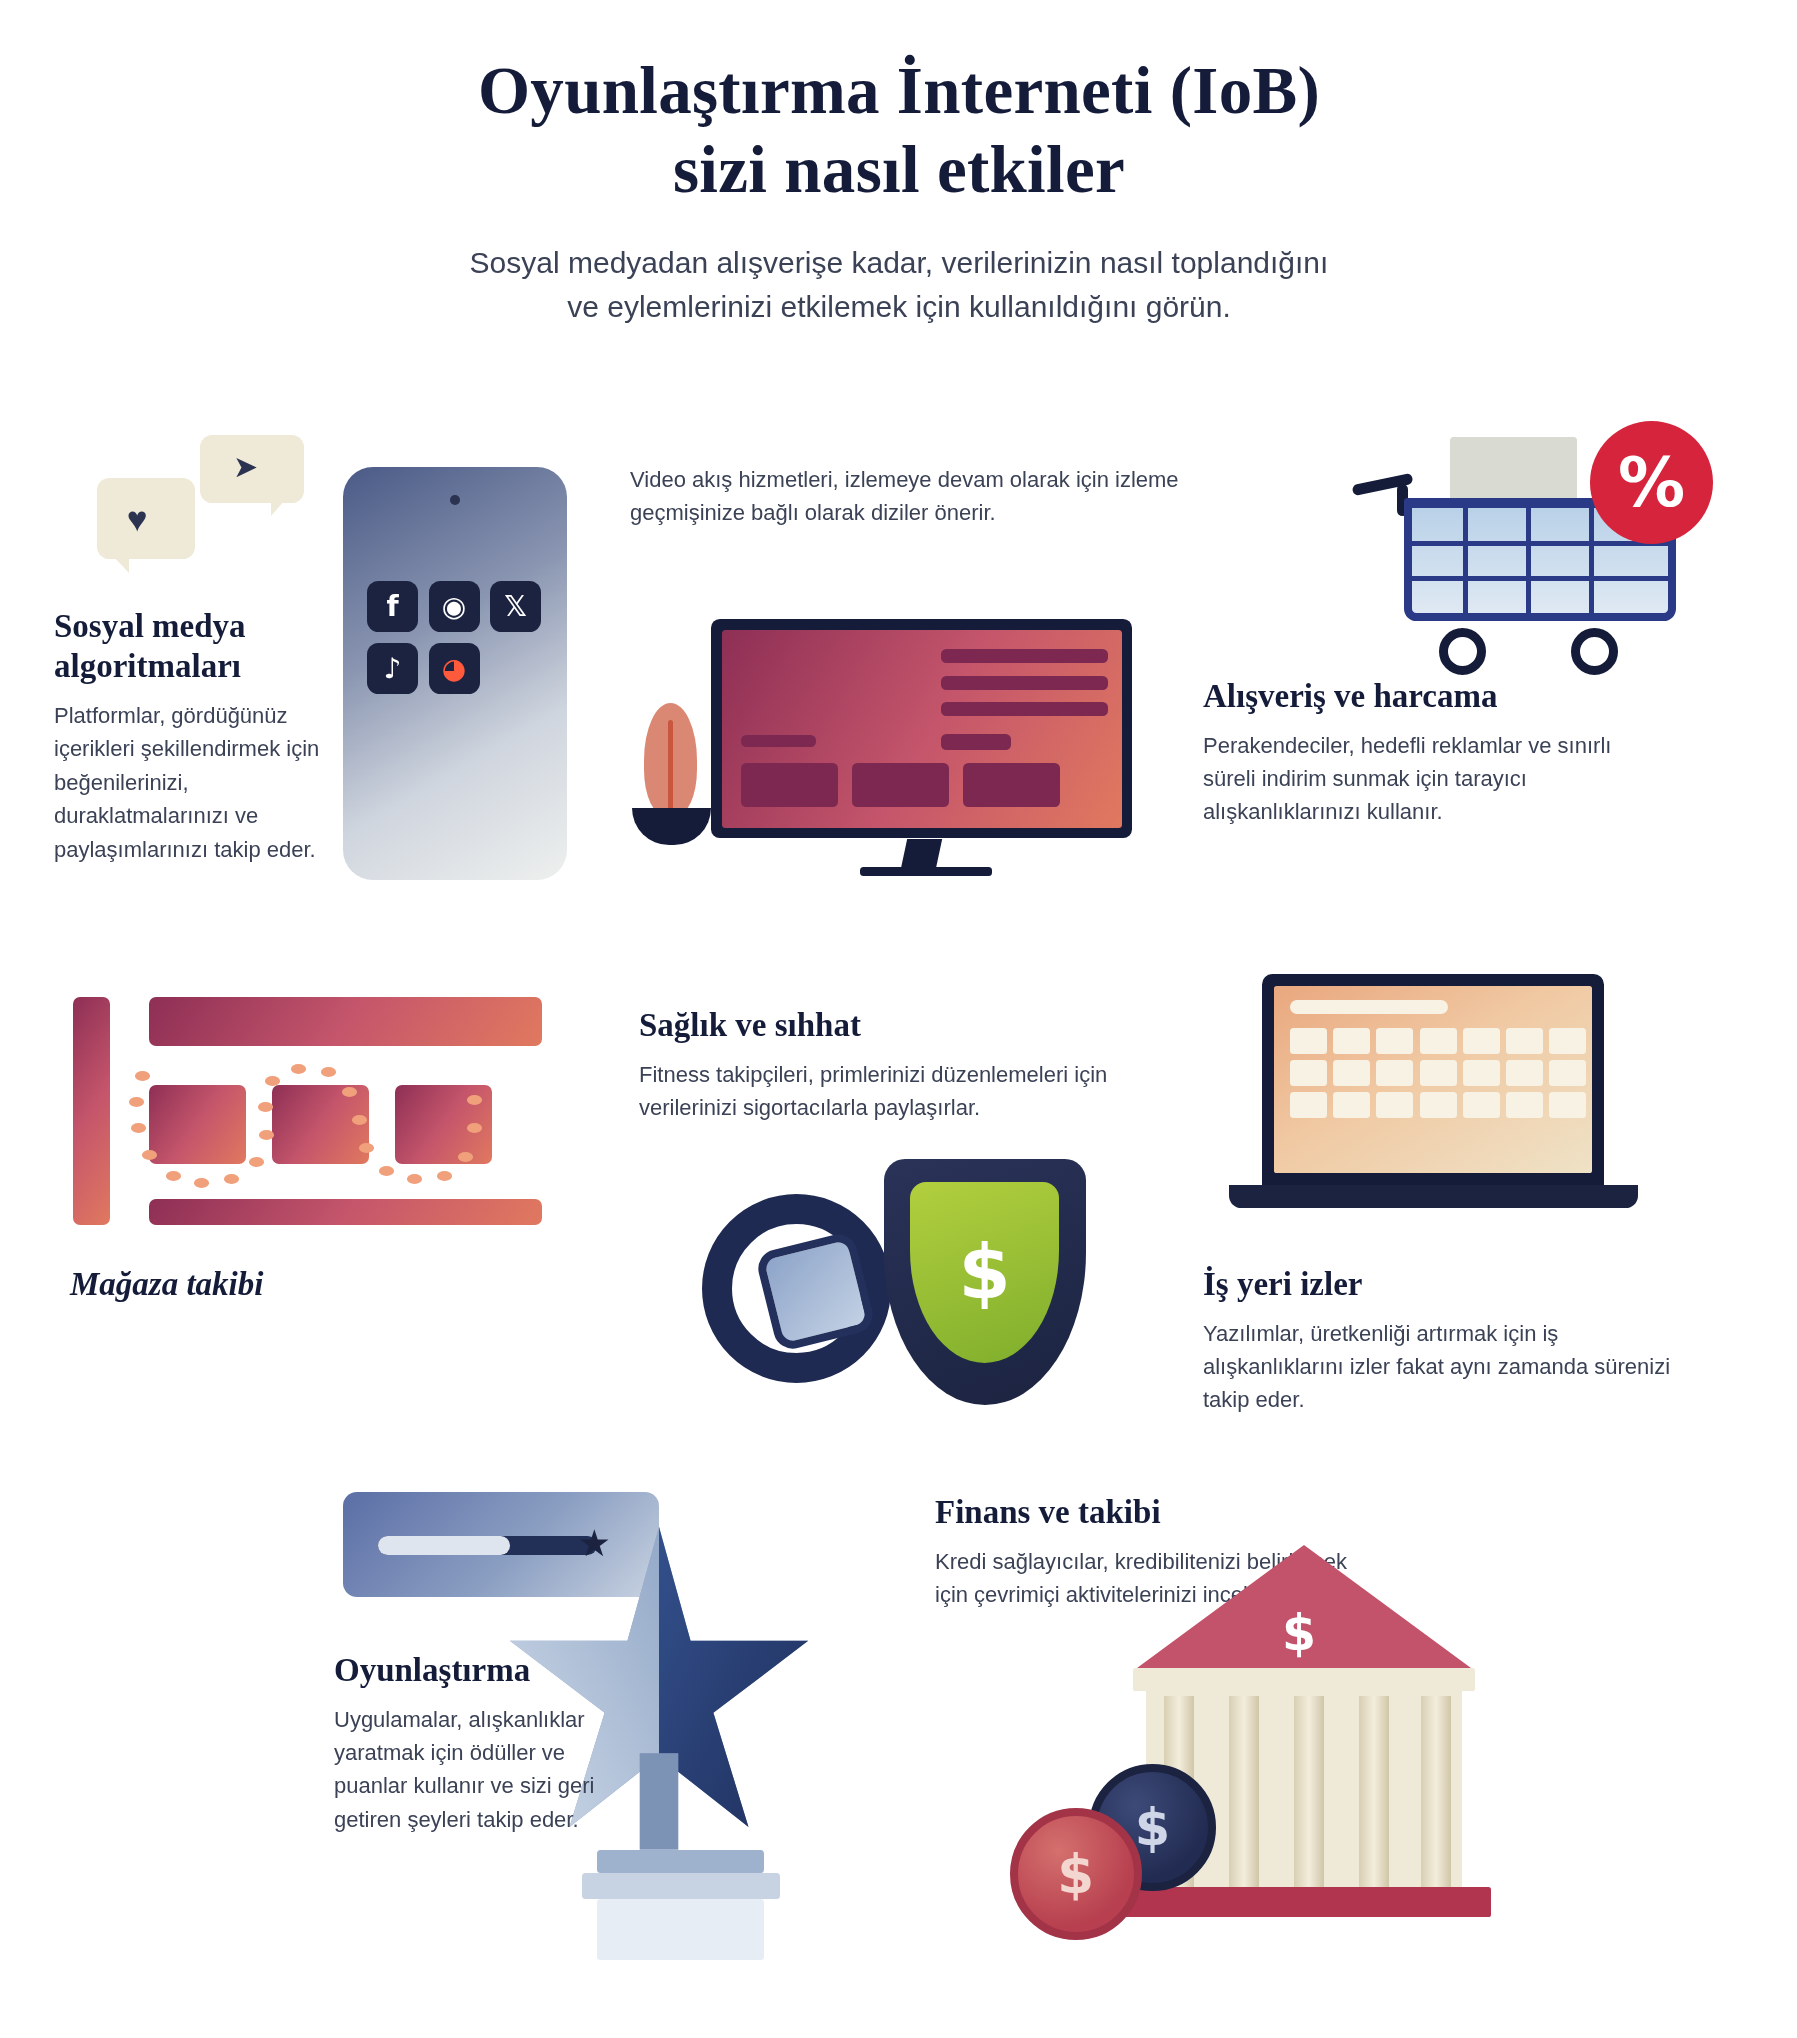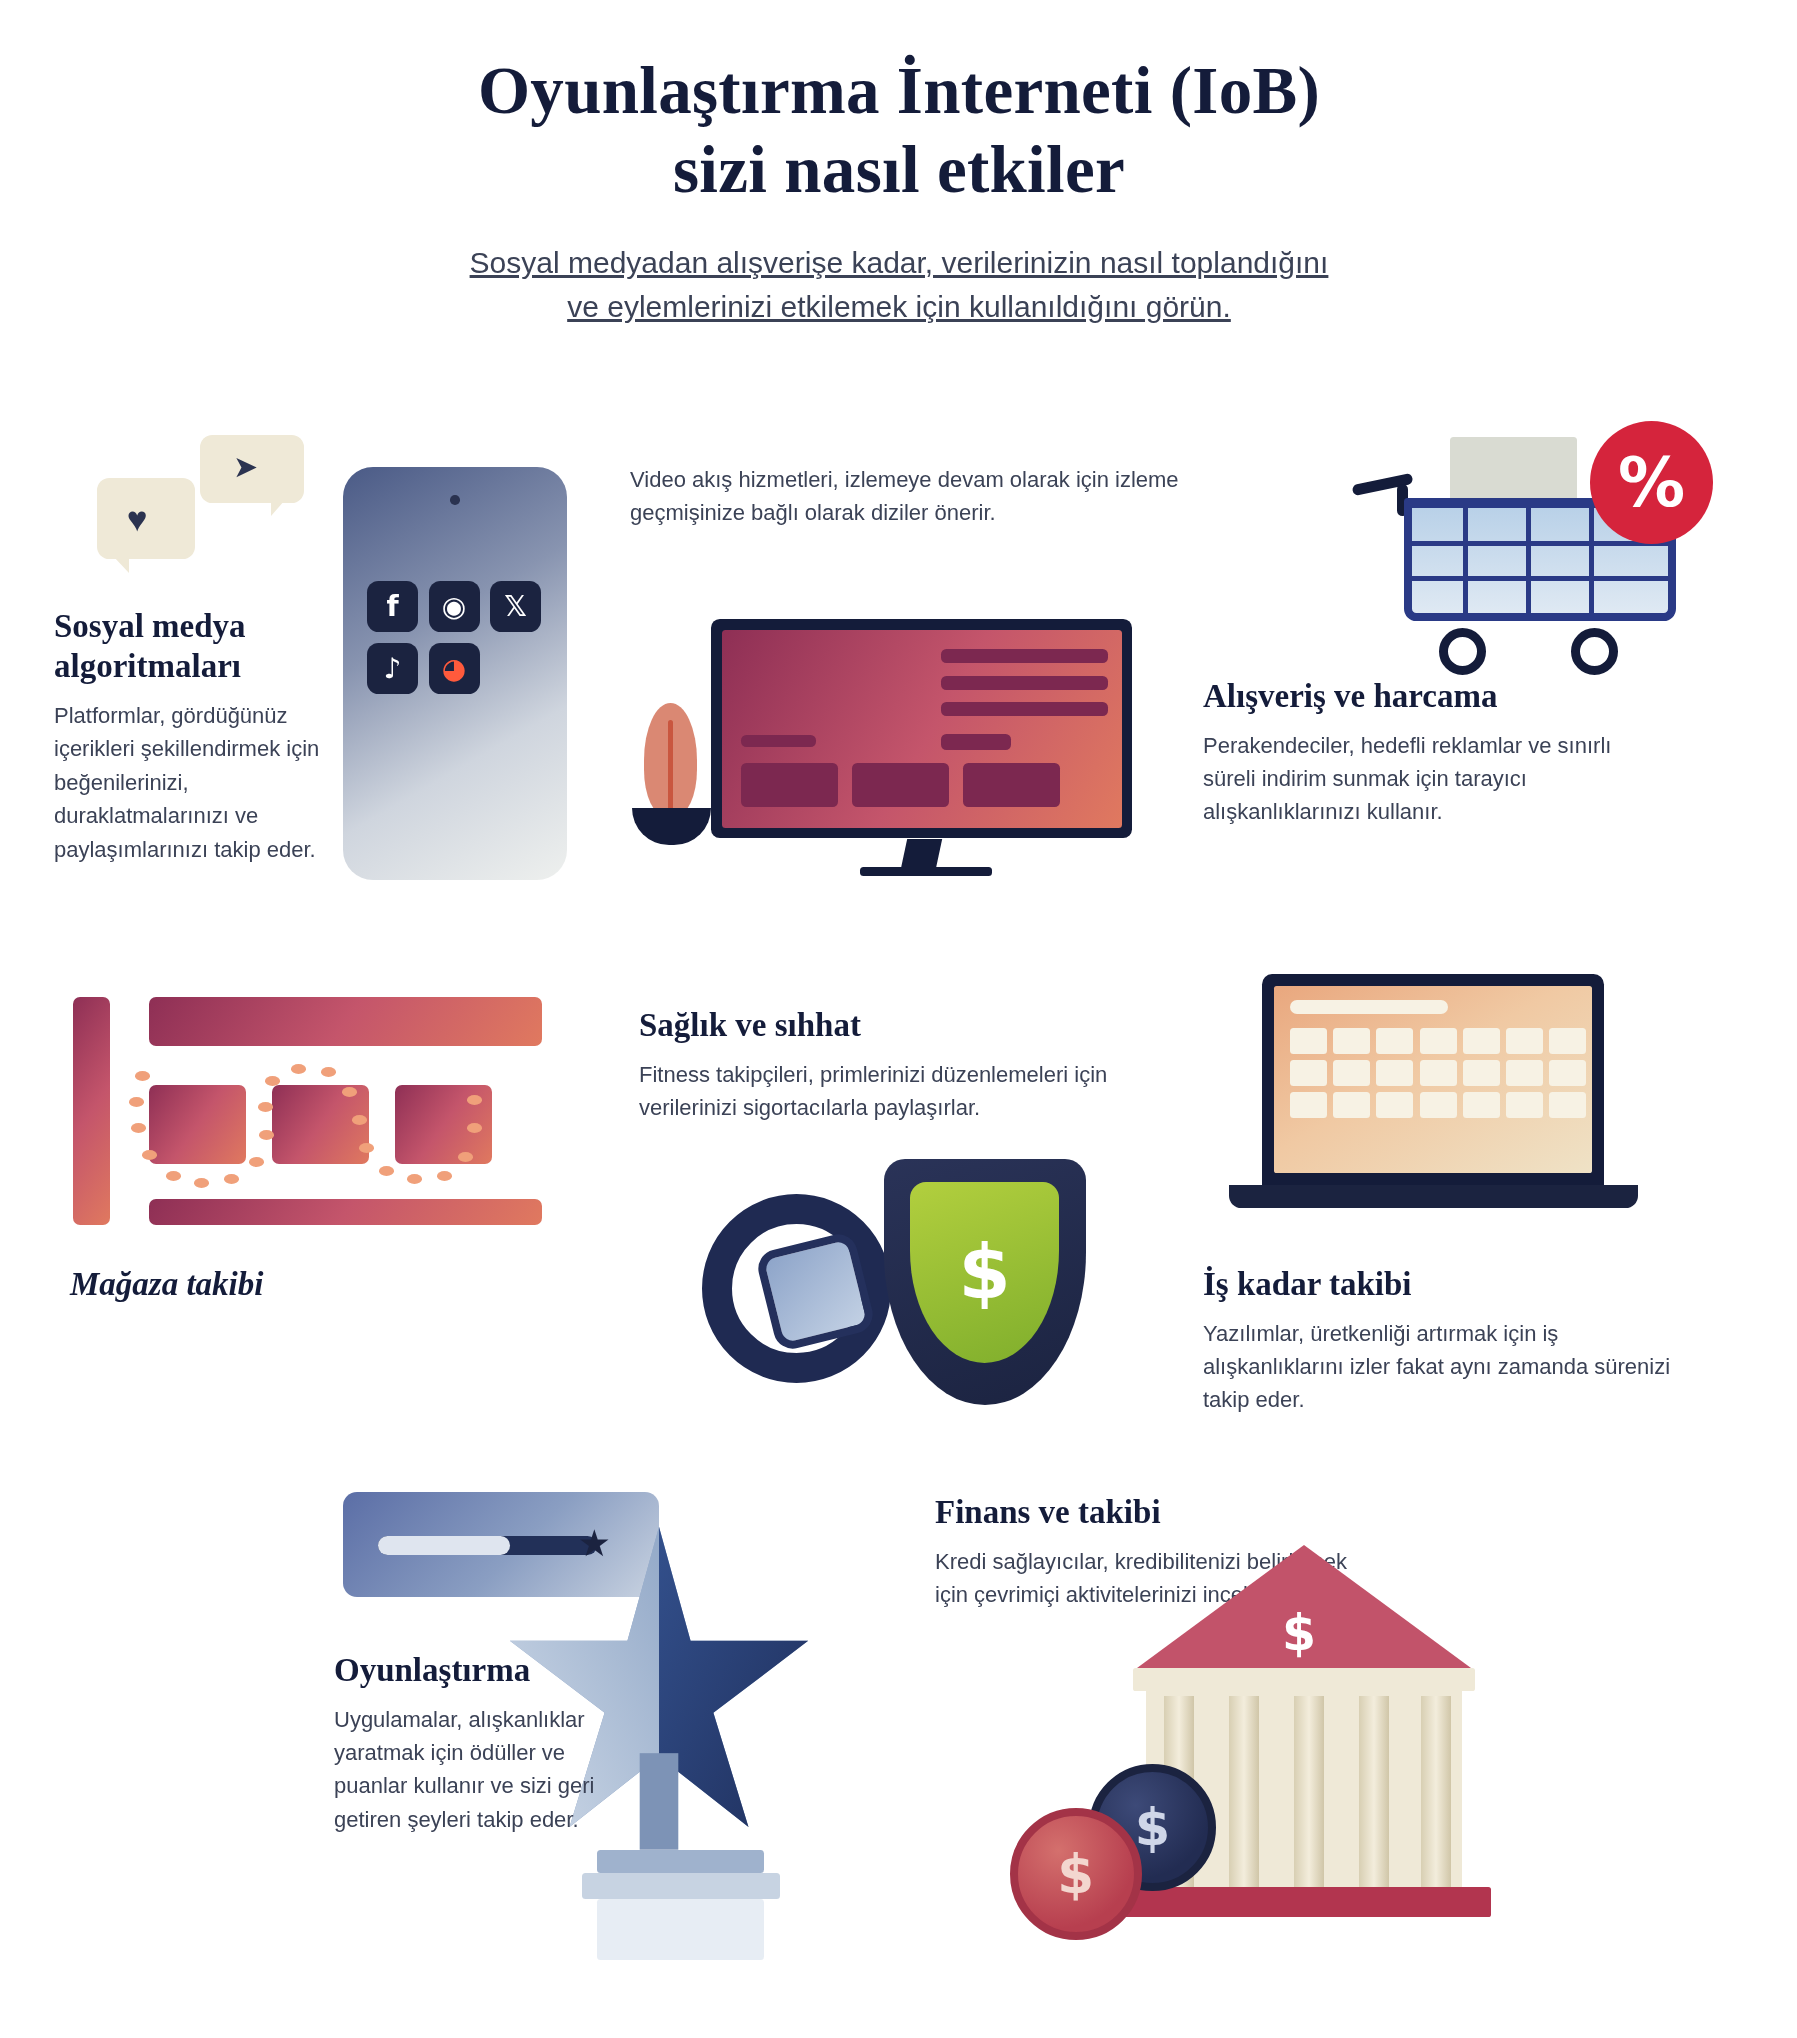--- a/index.html
+++ b/index.html
@@ -32,21 +32,20 @@
     color: #141c3a;
     letter-spacing: 0.3px;
     margin: 0;
   }
   .subtitle {
     margin: 32px auto 0;
     width: 1159px;
     font-size: 30px;
     line-height: 1.45;
     color: #3b4256;
-    text-decoration: underline;
   }
 
   
   .card {
     position: absolute;
   }
   .card h2 {
     font-family: "Liberation Serif", serif;
     font-weight: bold;
     font-size: 33px;
@@ -556,21 +555,21 @@
           <div class="cal-cell"></div>
         <div class="cal-cell"></div>
           <div class="cal-cell"></div>
           <div class="cal-cell"></div>
       </div>
     </div>
   </div>
   <div class="laptop-base"></div>
 </div>
 <div class="card" id="card-work">
-  <h2>İş kadar takibi</h2>
+  <h2>İş yeri izler</h2>
   <p>Yazılımlar, üretkenliği artırmak için iş alışkanlıklarını izler fakat aynı zamanda sürenizi takip eder.</p>
 </div>
 
 <div class="art" id="art-game">
   <div class="progress-card">
     <div class="progress-track">
       <div class="progress-fill"></div>
     </div>
     <div class="progress-star">★</div>
   </div>

